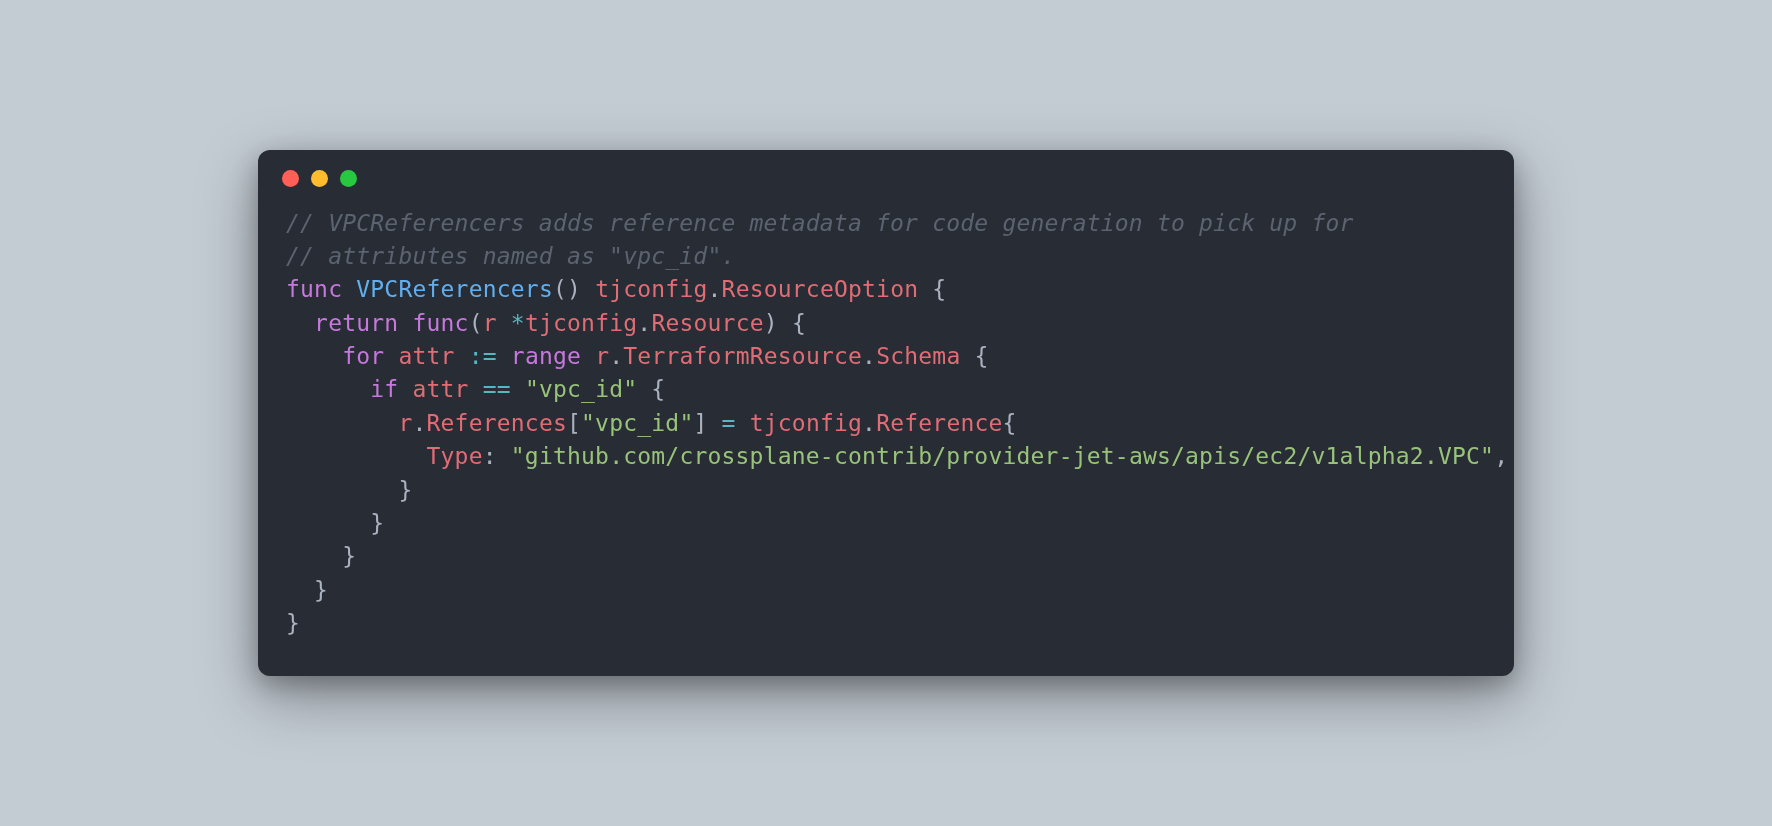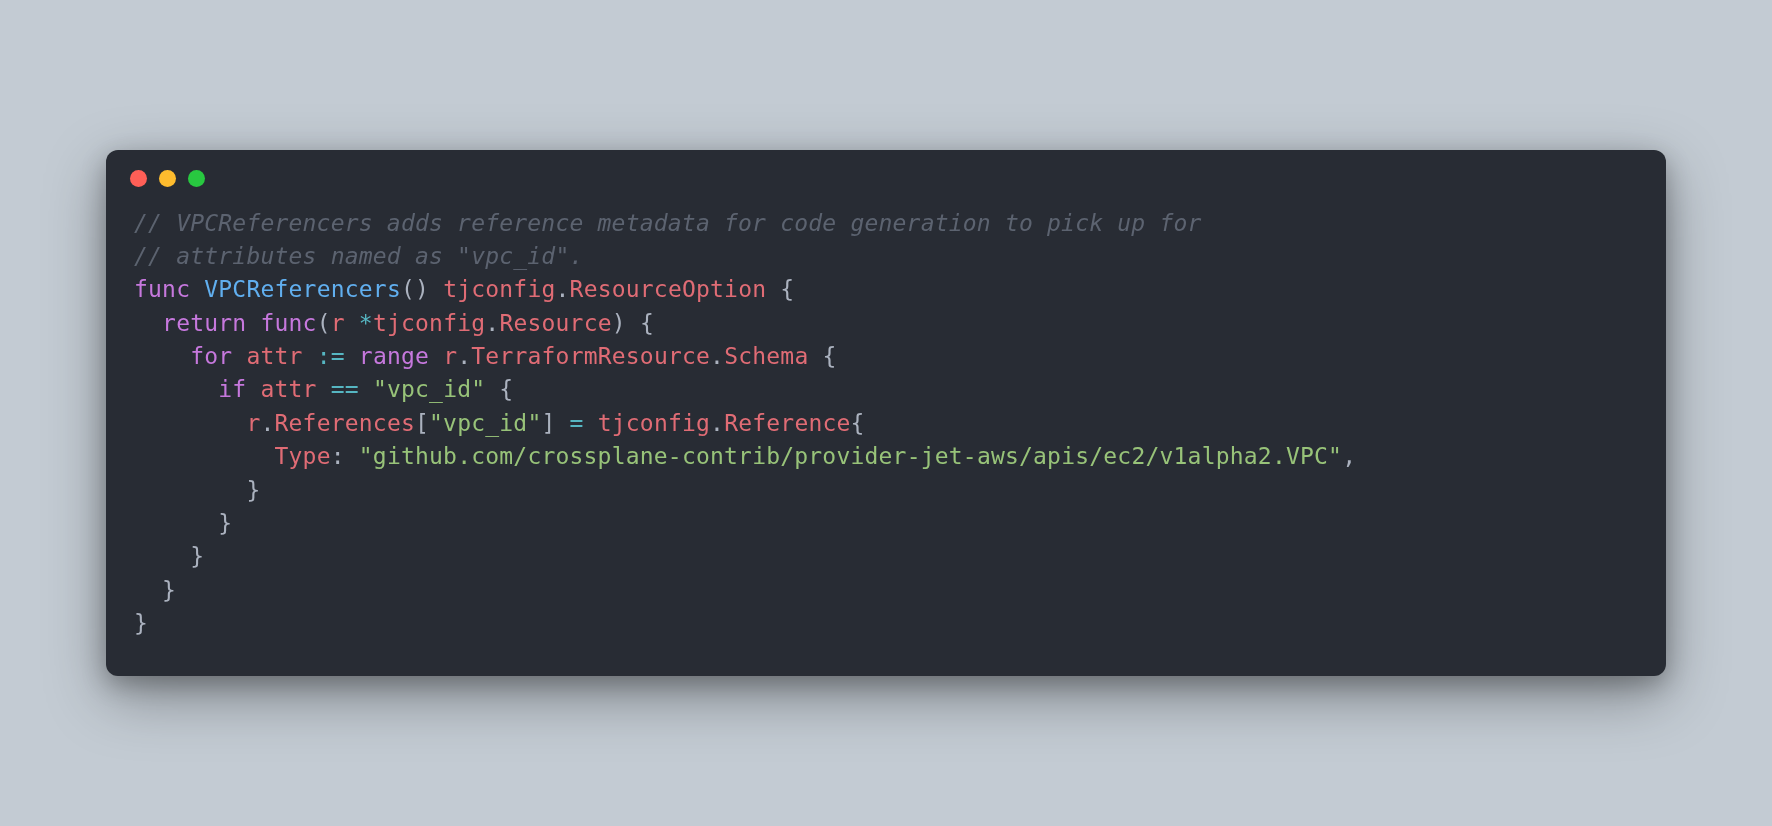--- a/index.html
+++ b/index.html
@@ -6,21 +6,21 @@
   body {
     background: #c3cbd3;
     width: 1772px;
     height: 826px;
     display: flex;
     align-items: center;
     justify-content: center;
     font-family: ui-monospace, "SF Mono", "Menlo", "Monaco", "Consolas", monospace;
   }
   .window {
-    width: 1560px;
+    width: 1256px;
     background: #282c34;
     border-radius: 12px;
     box-shadow: 0 20px 60px rgba(0,0,0,0.35), 0 8px 24px rgba(0,0,0,0.25);
     overflow: hidden;
   }
   .titlebar {
     padding: 20px 24px 10px 24px;
     display: flex;
     gap: 12px;
     align-items: center;

